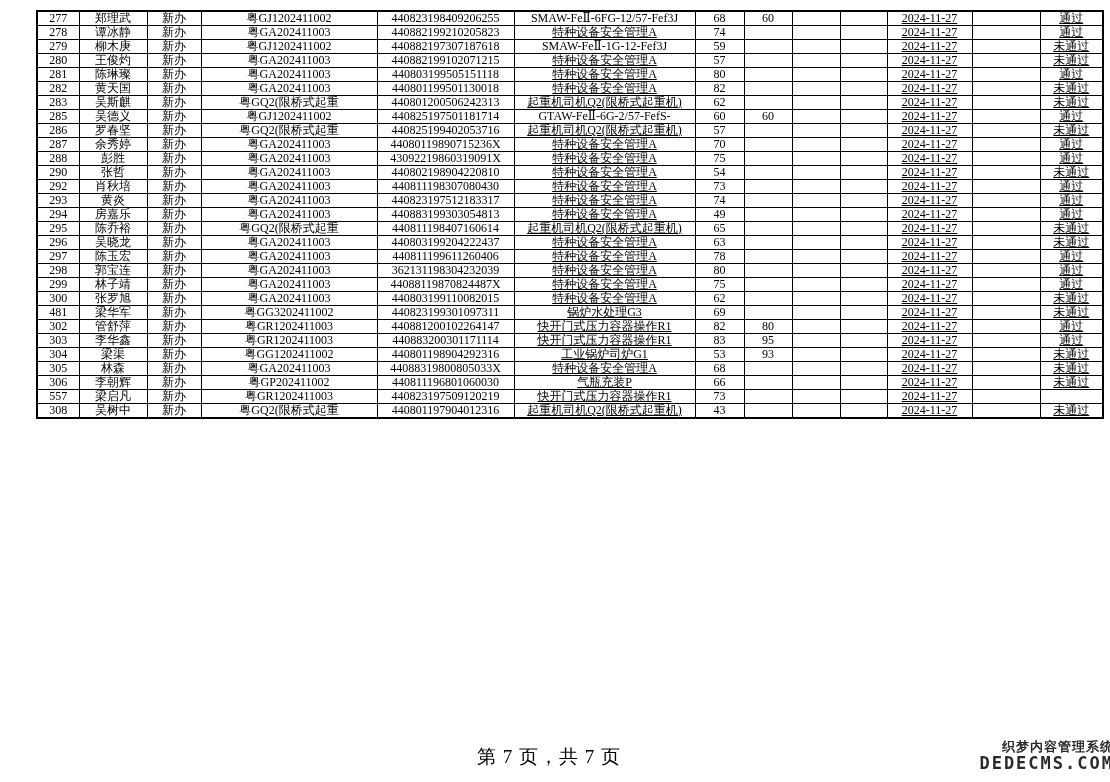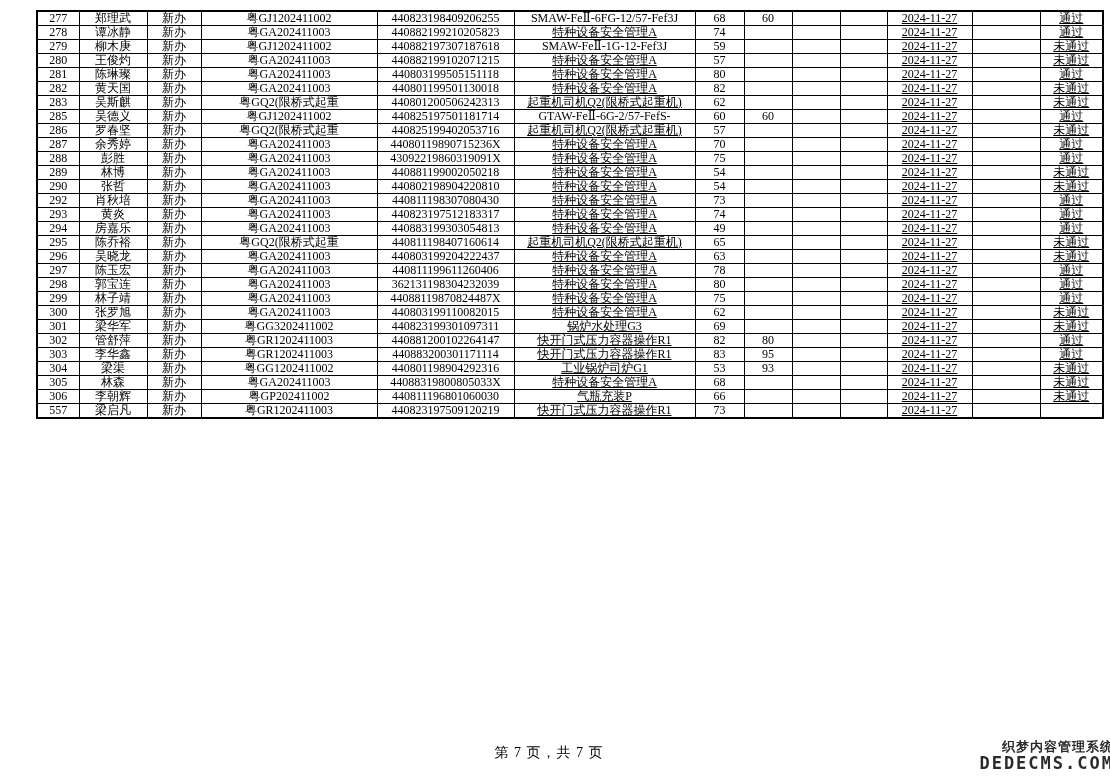--- a/index.html
+++ b/index.html
@@ -9,21 +9,21 @@
   .page { position:absolute; left:16px; top:0; width:1110px; height:782px; background:#fff; }
 
   table.results { position:absolute; left:20px; top:10px; width:1066px;
     border-collapse:collapse; table-layout:fixed; }
   table.results td { border:1px solid #000; height:14px; font-size:12px; line-height:13px;
     text-align:center; vertical-align:middle; white-space:nowrap; overflow:hidden; padding:0 1px; }
   table.results { border:2px solid #000; }
   td.u, span.u { text-decoration:underline; }
 
   .footer-page { position:absolute; left:0; top:744px; width:1066px; text-align:center;
-    font-size:14px; letter-spacing:1px; color:#000;
+    font-size:19px; letter-spacing:1px; color:#000;
     font-family:"Liberation Serif","DejaVu Serif",serif; }
 
   .watermark { position:absolute; right:12px; bottom:8px; text-align:right; line-height:1.15;
     color:#2a2a2a; font-weight:bold;
     text-shadow:1px 1px 0 #fff,-1px -1px 0 #fff,1px -1px 0 #fff,-1px 1px 0 #fff; }
   .watermark .wm1 { font-size:13px; font-family:"Liberation Sans",sans-serif; letter-spacing:1px; }
   .watermark .wm2 { font-size:17px; font-family:"DejaVu Sans Mono","Liberation Mono",monospace;
     letter-spacing:2px; }
 
   .edge-strip { position:absolute; right:0; top:0; width:9px; height:782px; background:#1e1e1e; }
@@ -209,35 +209,20 @@
           <td class="u">特种设备安全管理A</td>
           <td>75</td>
           <td></td>
           <td></td>
           <td></td>
           <td class="u">2024-11-27</td>
           <td></td>
           <td class="u">通过</td>
         </tr>
         <tr>
-          <td>289</td>
-          <td>林博</td>
-          <td>新办</td>
-          <td>粤GA202411003</td>
-          <td>440881199002050218</td>
-          <td class="u">特种设备安全管理A</td>
-          <td>54</td>
-          <td></td>
-          <td></td>
-          <td></td>
-          <td class="u">2024-11-27</td>
-          <td></td>
-          <td class="u">未通过</td>
-        </tr>
-        <tr>
           <td>290</td>
           <td>张哲</td>
           <td>新办</td>
           <td>粤GA202411003</td>
           <td>440802198904220810</td>
           <td class="u">特种设备安全管理A</td>
           <td>54</td>
           <td></td>
           <td></td>
           <td></td>
@@ -374,21 +359,21 @@
           <td class="u">特种设备安全管理A</td>
           <td>62</td>
           <td></td>
           <td></td>
           <td></td>
           <td class="u">2024-11-27</td>
           <td></td>
           <td class="u">未通过</td>
         </tr>
         <tr>
-          <td>301</td>
+          <td>481</td>
           <td>梁华军</td>
           <td>新办</td>
           <td>粤GG3202411002</td>
           <td>440823199301097311</td>
           <td class="u">锅炉水处理G3</td>
           <td>69</td>
           <td></td>
           <td></td>
           <td></td>
           <td class="u">2024-11-27</td>
@@ -478,20 +463,35 @@
           <td>440823197509120219</td>
           <td class="u">快开门式压力容器操作R1</td>
           <td>73</td>
           <td></td>
           <td></td>
           <td></td>
           <td class="u">2024-11-27</td>
           <td></td>
           <td></td>
         </tr>
+        <tr>
+          <td>308</td>
+          <td>吴树中</td>
+          <td>新办</td>
+          <td>粤GQ2(限桥式起重</td>
+          <td>440801197904012316</td>
+          <td class="u">起重机司机Q2(限桥式起重机)</td>
+          <td>43</td>
+          <td></td>
+          <td></td>
+          <td></td>
+          <td class="u">2024-11-27</td>
+          <td></td>
+          <td class="u">未通过</td>
+        </tr>
       </tbody>
   </table>
 
   <div class="footer-page">第 7 页，共 7 页</div>
 
   <div class="watermark">
     <div class="wm1">织梦内容管理系统</div>
     <div class="wm2">DEDECMS.COM</div>
   </div>
 

